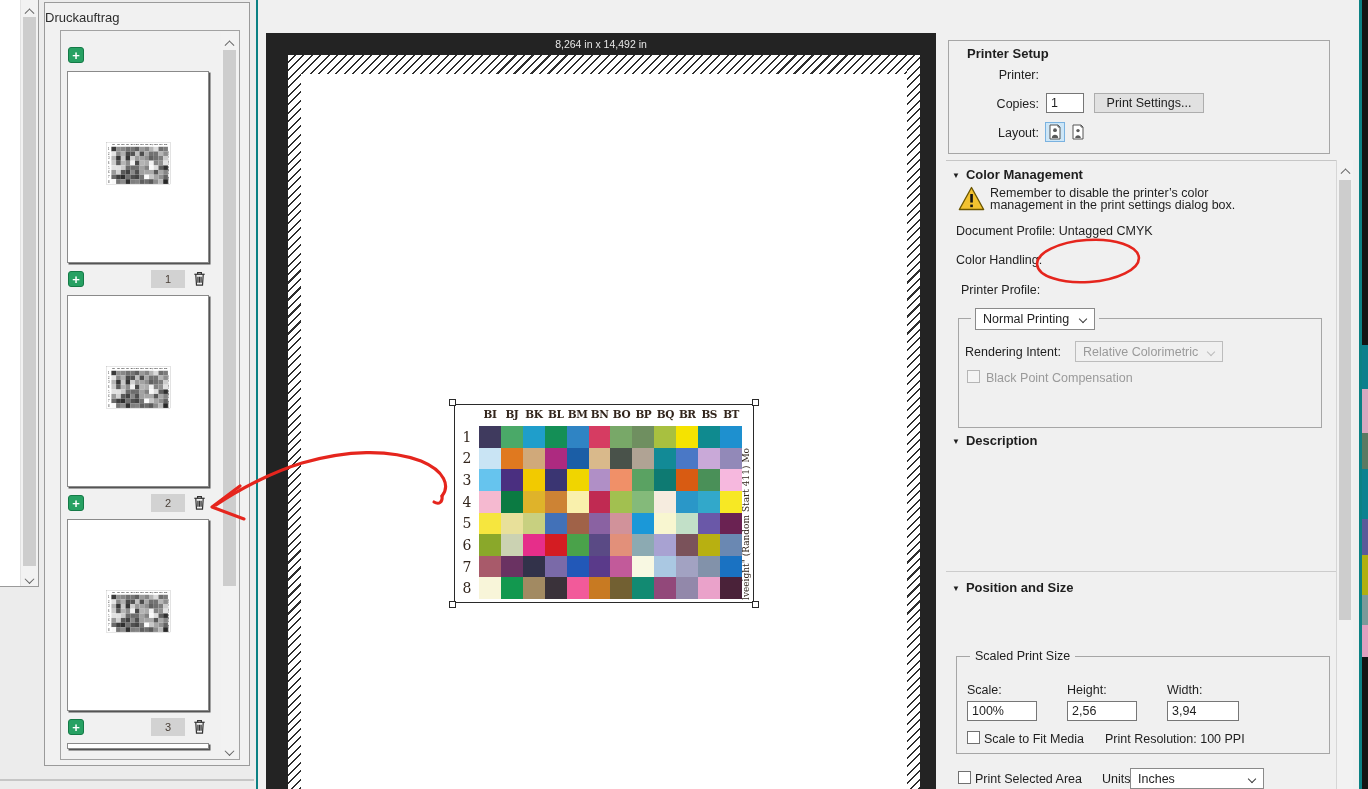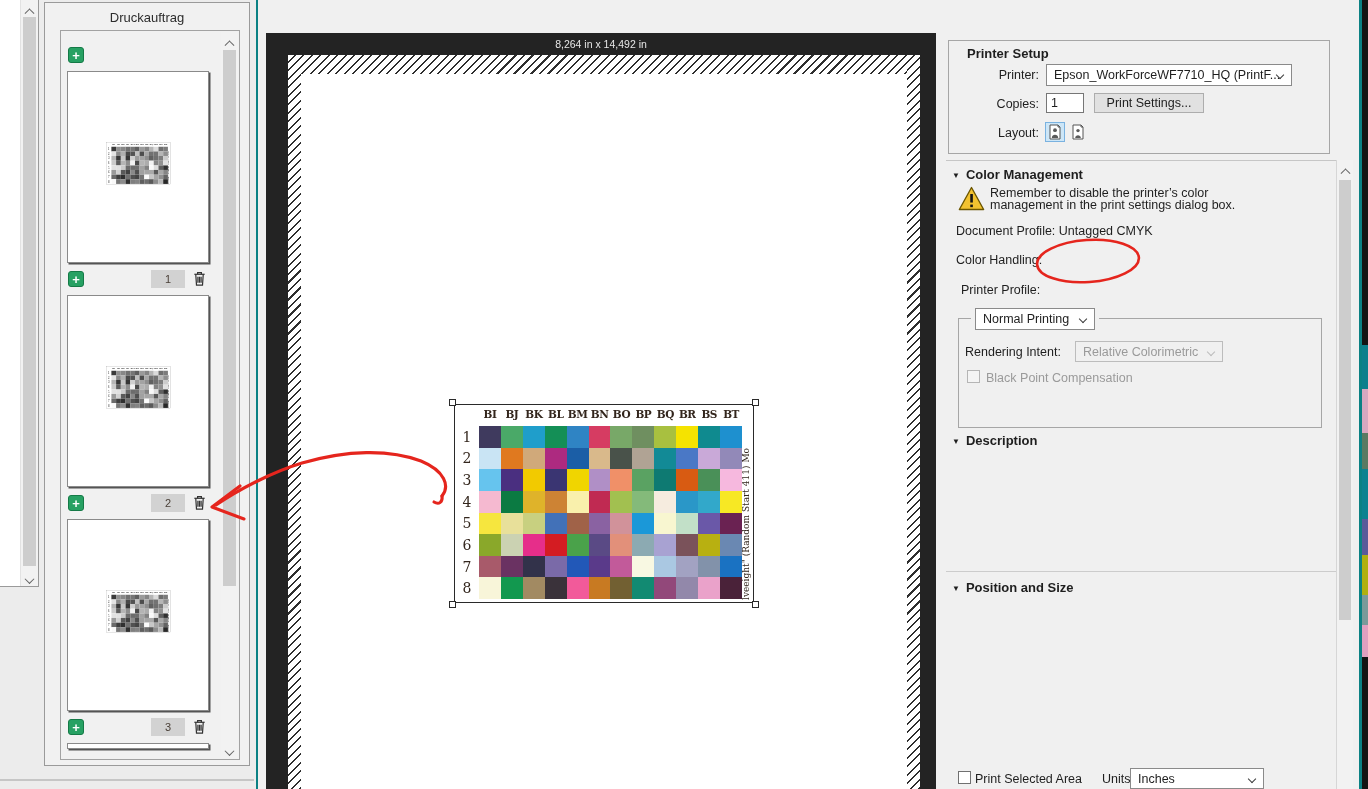--- a/index.html
+++ b/index.html
@@ -20,21 +20,21 @@
   .schv { display:block; width:7px; height:7px; border-right:1.7px solid #636363; border-bottom:1.7px solid #636363; margin:4px auto 0; }
   .schv.up { transform:rotate(-135deg) translate(-2px,-2px); }
   .schv.down { transform:rotate(45deg) translate(-1px,-1px); }
   #left-window .vscroll { right:0; top:0; width:18px; height:100%; border-left:1px solid #e2e2e2; }
   #left-window .sb-thumb { top:17px; bottom:20px; }
 
   #left-bottom-line { left:0; top:779px; width:254px; height:2px; background:#c6c6c6; }
 
   
   #print-job-panel { left:44px; top:2px; width:206px; height:764px; background:#f1f1f1; border:1px solid #9a9a9a; }
-  #print-job-title { position:absolute; top:7px; left:0; width:100%; text-align:center; font-size:13px; color:#2d2d2d; }
+  #print-job-title { position:absolute; top:7px; left:0; width:100%; font-size:13px; color:#2d2d2d; }
   #print-job-list { position:absolute; left:15px; top:27px; right:9px; bottom:5px; border:1px solid #a2a2a2; background:#f1f1f1; overflow:hidden; }
   #print-job-list .vscroll { right:1px; top:1px; width:17px; bottom:1px; }
   #print-job-list .sb-thumb { top:18px; height:536px; }
   #print-job-list .sb-btn.bottom { bottom:0; top:auto; }
   #print-job-content { position:absolute; left:1px; top:1px; width:158px; bottom:1px; overflow:hidden; }
 
   .plus-btn { display:block; width:16px; height:16px; background:#27a163; border:1px solid #157a47; border-radius:3px;
     color:#fff; font:700 13px/13px "Liberation Sans",sans-serif; text-align:center; cursor:pointer; margin:15px 0 8px 6px; }
   .page { width:142px; height:192px; background:#fff; border:1px solid #8a8a8a; box-shadow:1.5px 1.5px 0 rgba(45,45,45,.8);
     position:relative; margin-left:5px; }
@@ -712,24 +712,20 @@
           <div class="handle" style="right:-5px;top:-5px"></div>
           <div class="handle" style="left:-5px;bottom:-5px"></div>
           <div class="handle" style="right:-5px;bottom:-5px"></div>
         </div>
       </div>
     </div>
 
     <div class="group-box" style="left:690px;top:40px;width:382px;height:114px">
       <div class="lbl bold" style="left:18px;top:5px">Printer Setup</div>
       <div class="lbl" style="left:8px;top:27px;width:82px;text-align:right">Printer:</div>
-      <div class="dd" style="left:97px;top:23px;width:246px;height:22px">
-        <span>Epson_WorkForceWF7710_HQ (PrintF...</span>
-          <span class="chev"></span>
-      </div>
       <div class="lbl" style="left:8px;top:56px;width:82px;text-align:right">Copies:</div>
       <input class="tin" style="left: 97px; top: 52px; width: 38px; height: 20px;" value="1">
       <button class="btn" style="left:145px;top:52px;width:110px;height:20px">Print Settings...</button>
       <div class="lbl" style="left:8px;top:85px;width:82px;text-align:right">Layout:</div>
       <button class="layout-btn selected" style="left:96px;top:81px">
         <svg viewBox="0 0 16 16">
             <path d="M3 1 h8 l2 2 v12 h-10 z" fill="#fff" stroke="#555" stroke-width="1"></path>
             <path d="M11 1 v2 h2" fill="none" stroke="#555"></path>
             <circle cx="8" cy="6.2" r="1.9" fill="#5a5a5a"></circle>
             <path d="M4.8 14 C4.8 9.8 11.2 9.8 11.2 14 Z" fill="#5a5a5a"></path>
@@ -774,20 +770,32 @@
     <span class="cb disabled" style="left:709px;top:370px"></span>
     <div class="lbl gray" style="left:728px;top:371px">Black Point Compensation</div>
 
     <div class="lbl bold" style="left:694px;top:433px"><span class="tri">▼</span><span>Description</span></div>
 
     <div class="hline" style="left:688px;top:571px;width:407px;background:#cccccc"></div>
 
     <div class="lbl bold" style="left:694px;top:580px"><span class="tri">▼</span><span>Position and Size</span></div>
 
 
+    <div class="group-box" style="left:698px;top:656px;width:374px;height:98px">
+      <span class="gb-label">Scaled Print Size</span>
+      <div class="lbl" style="left:10px;top:26px">Scale:</div>
+      <div class="lbl" style="left:110px;top:26px">Height:</div>
+      <div class="lbl" style="left:210px;top:26px">Width:</div>
+      <input class="tin" style="left: 10px; top: 44px; width: 70px; height: 20px;" value="100%">
+      <input class="tin" style="left: 110px; top: 44px; width: 70px; height: 20px;" value="2,56">
+      <input class="tin" style="left: 210px; top: 44px; width: 72px; height: 20px;" value="3,94">
+      <span class="cb" style="left:10px;top:74px"></span>
+      <div class="lbl" style="left:27px;top:75px">Scale to Fit Media</div>
+      <div class="lbl" style="left:148px;top:75px">Print Resolution: 100 PPI</div>
+    </div>
 
     <span class="cb" style="left:700px;top:771px"></span>
     <div class="lbl" style="left:717px;top:772px">Print Selected Area</div>
     <div class="lbl" style="left:844px;top:772px">Units:</div>
     <div class="dd" style="left:872px;top:768px;width:134px;height:21px">
       <span>Inches</span>
         <span class="chev"></span>
     </div>
 
     <div id="right-scroll" class="vscroll abs">

